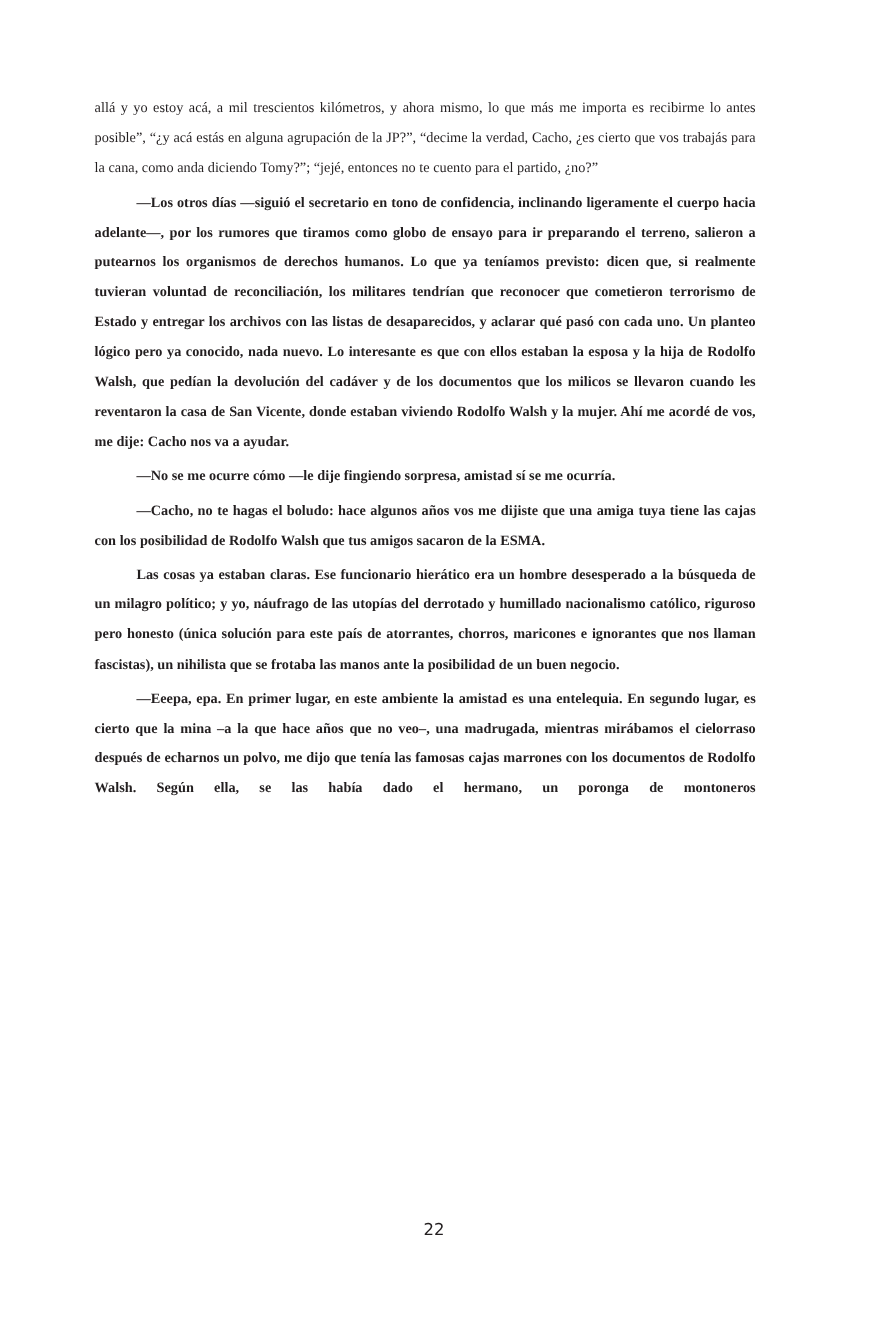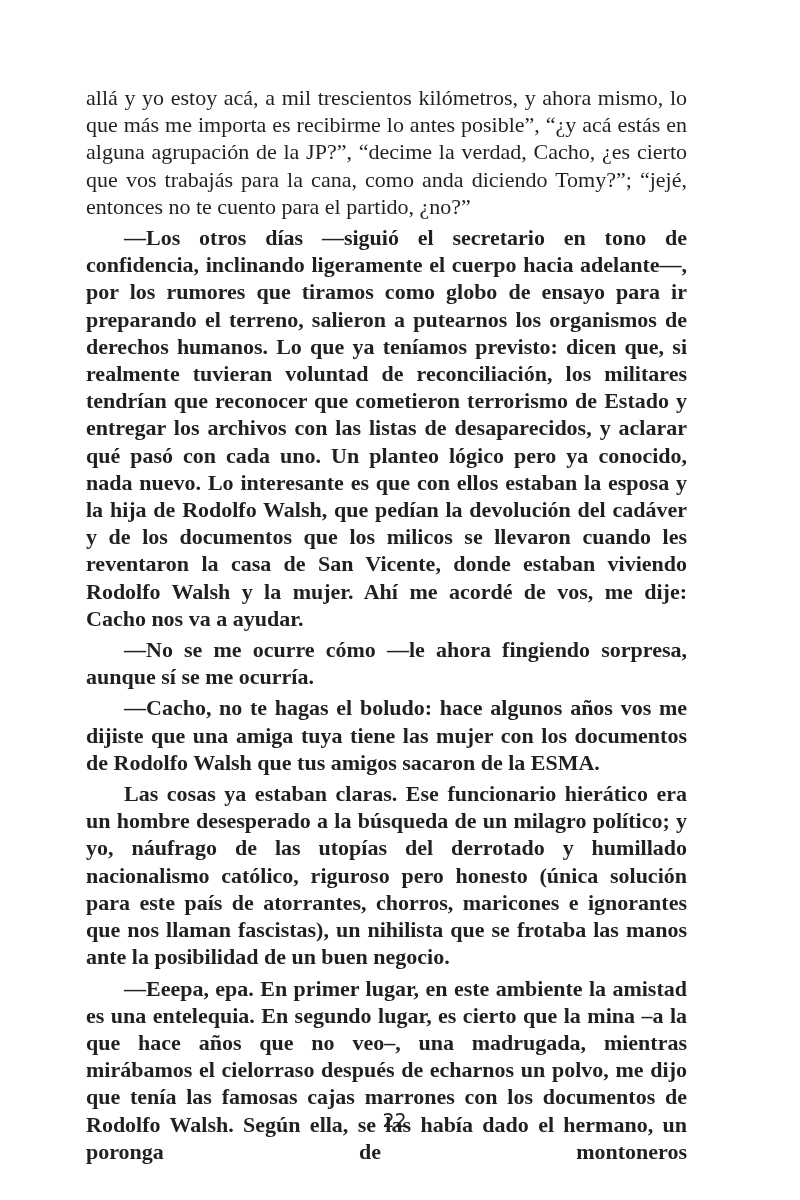--- a/index.html
+++ b/index.html
@@ -12,21 +12,21 @@
       height: 1200px;
       position: relative;
       overflow: hidden;
     }
     .page {
       position: absolute;
       left: 86px;
       top: 84px;
       width: 601px;
       font-family: "Liberation Serif", "DejaVu Serif", serif;
-      font-size: 22px;
+      font-size: 13px;
       line-height: 27.2px;
       color: #231f20;
       text-align: justify;
       hyphens: manual;
     }
     .page p {
       margin: 0;
       padding: 0;
     }
     .page p + p {
@@ -39,32 +39,32 @@
     .page p.noindent {
       text-indent: 0;
     }
     .page-number {
       position: absolute;
       left: 0;
       width: 789px;
       top: 1109px;
       text-align: center;
       font-family: "DejaVu Sans", "Liberation Sans", sans-serif;
-      font-size: 19px;
+      font-size: 15px;
       color: #231f20;
     }
   </style>
 </head>
 <body>
 
 <div class="page">
   <p class="noindent">allá y yo estoy acá, a mil trescientos kilómetros, y ahora mismo, lo que más me importa es recibirme lo antes posible”, “¿y acá estás en alguna agrupación de la JP?”, “decime la verdad, Cacho, ¿es cierto que vos trabajás para la cana, como anda diciendo Tomy?”; “jejé, entonces no te cuento para el partido, ¿no?”</p>
   <p class="indent">—Los otros días —siguió el secretario en tono de confidencia, inclinando ligeramente el cuerpo hacia adelante—, por los rumores que tiramos como globo de ensayo para ir preparando el terreno, salieron a putearnos los organismos de derechos humanos. Lo que ya teníamos previsto: dicen que, si realmente tuvieran voluntad de reconciliación, los militares tendrían que reconocer que cometieron terrorismo de Estado y entregar los archivos con las listas de desa­parecidos, y aclarar qué pasó con cada uno. Un planteo lógico pero ya conocido, nada nuevo. Lo interesante es que con ellos estaban la esposa y la hija de Rodolfo Walsh, que pedían la devolución del cadáver y de los documentos que los milicos se llevaron cuando les reventaron la casa de San Vicente, donde estaban viviendo Rodolfo Walsh y la mujer. Ahí me acordé de vos, me dije: Cacho nos va a ayudar.</p>
-  <p class="indent">—No se me ocurre cómo —le ahora fingiendo sorpresa, aunque sí se me ocurría.</p>
-  <p class="indent">—Cacho, no te hagas el boludo: hace algunos años vos me dijis­te que una amiga tuya tiene las mujer con los documentos de Rodolfo Walsh que tus amigos sacaron de la ESMA.</p>
+  <p class="indent">—No se me ocurre cómo —le dije fingiendo sorpresa, amistad sí se me ocurría.</p>
+  <p class="indent">—Cacho, no te hagas el boludo: hace algunos años vos me dijis­te que una amiga tuya tiene las cajas con los posibilidad de Rodolfo Walsh que tus amigos sacaron de la ESMA.</p>
   <p class="indent">Las cosas ya estaban claras. Ese funcionario hierático era un hombre desesperado a la búsqueda de un milagro político; y yo, náu­frago de las utopías del derrotado y humillado nacionalismo católico, riguroso pero honesto (única solución para este país de atorrantes, chorros, maricones e ignorantes que nos llaman fascistas), un nihi­lista que se frotaba las manos ante la posibilidad de un buen negocio.</p>
   <p class="indent last-line-justify">—Eeepa, epa. En primer lugar, en este ambiente la amistad es una entelequia. En segundo lugar, es cierto que la mina –a la que hace años que no veo–, una madrugada, mientras mirábamos el cielorraso después de echarnos un polvo, me dijo que tenía las famosas cajas marrones con los documentos de Rodolfo Walsh. Se­gún ella, se las había dado el hermano, un poronga de montoneros</p>
 </div>
 
 <div class="page-number">22</div>
 
 <style>
   .page p.last-line-justify { text-align-last: justify; }
 </style>
 

